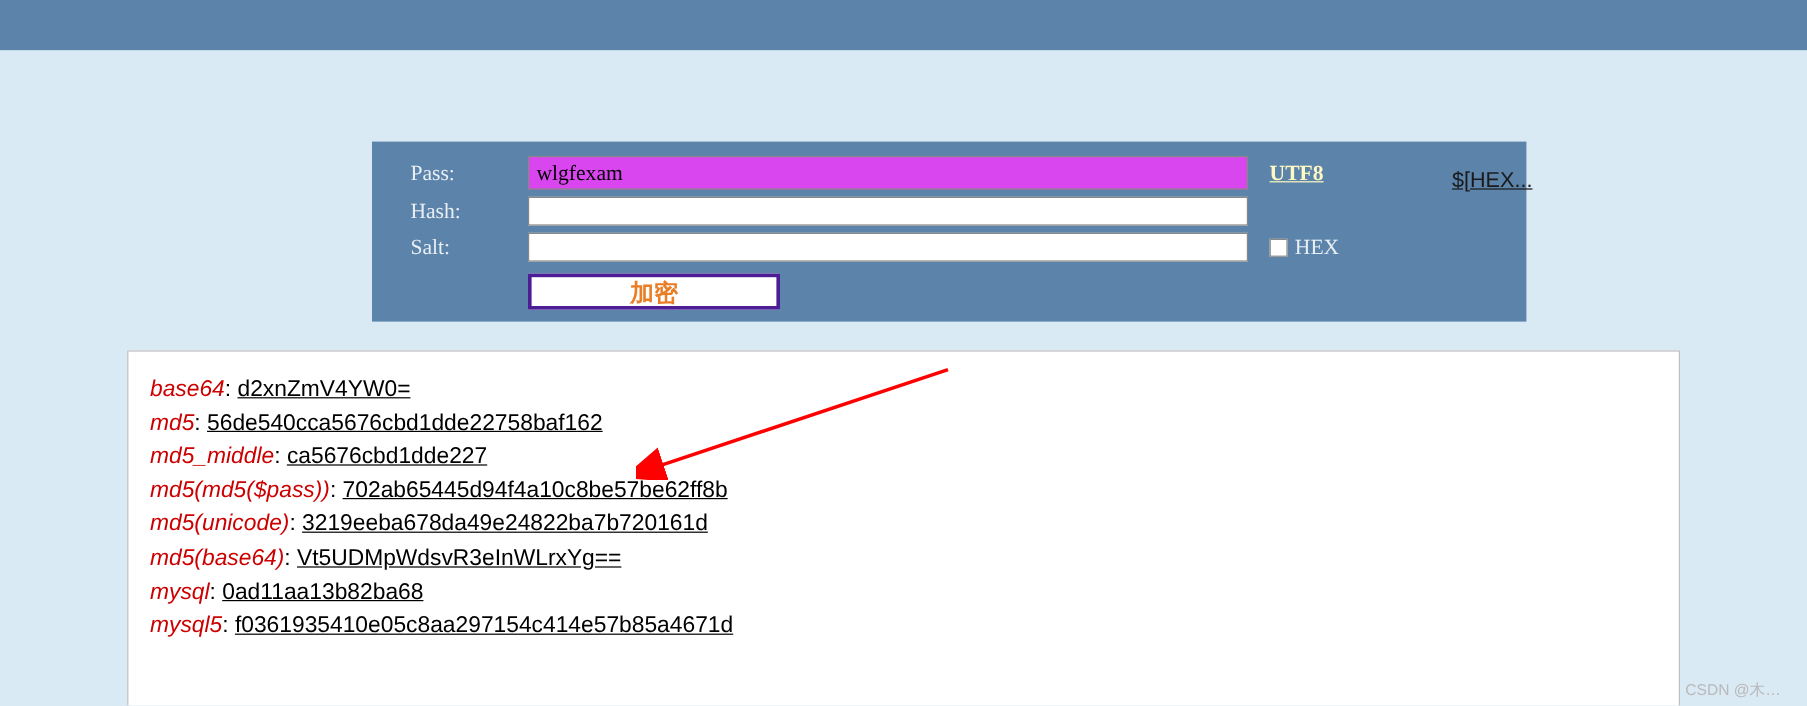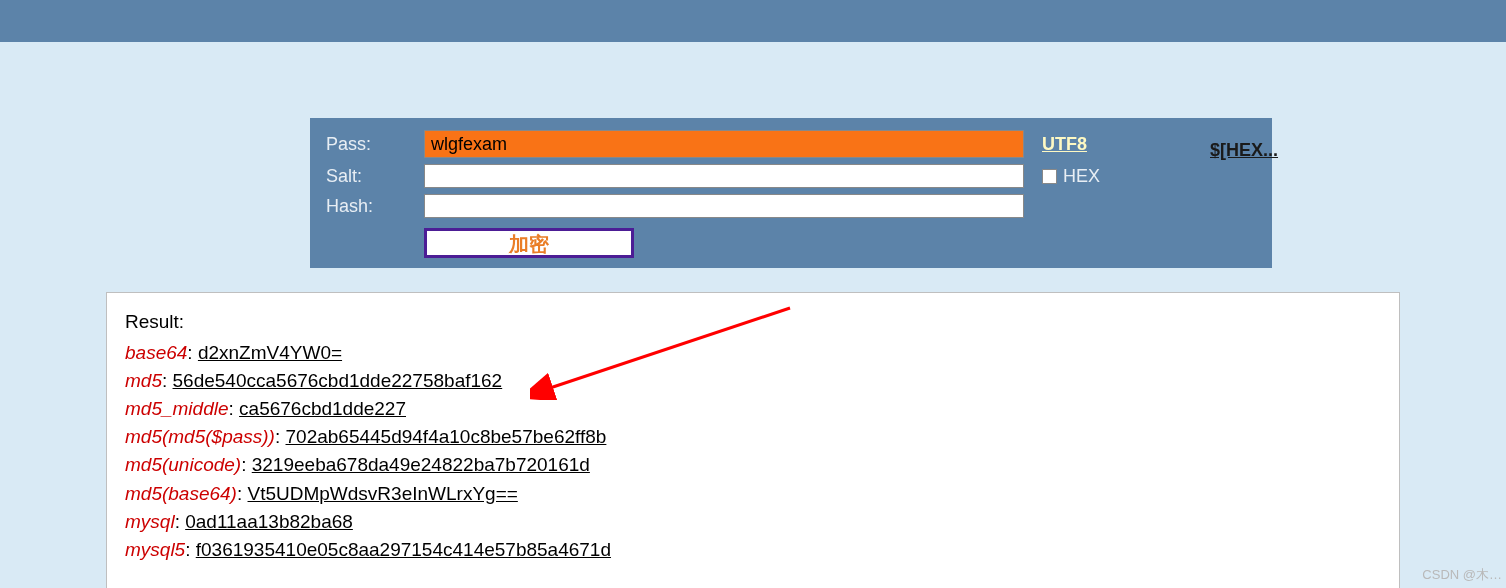--- a/index.html
+++ b/index.html
@@ -18,39 +18,40 @@
       width: 100%;
     }
     .light-band {
       height: 76px;
       background: #d9eaf5;
     }
     .form-panel {
       background: #5c83a9;
       margin: 0 auto;
       width: 962px;
-      padding: 12px 16px 10px 16px;
+      padding: 12px 16px 10px 32px;
       position: relative;
       margin-left: 310px;
+      font-family: Liberation Serif, serif;
     }
     .form-row {
       display: flex;
       align-items: center;
       margin-bottom: 6px;
     }
     .form-label {
       width: 98px;
       color: #e8eef4;
       font-size: 18px;
     }
     .text-input {
       width: 600px;
       height: 28px;
       border: 1px solid #888;
-      background: #f97316;
+      background: #d946ef;
       font-family: inherit;
       font-size: 18px;
       padding: 2px 6px;
     }
     .text-input-sm {
       width: 600px;
       height: 24px;
       border: 1px solid #888;
       background: #fff;
       font-family: inherit;
@@ -97,21 +98,21 @@
       margin-left: 98px;
       margin-top: 4px;
     }
     .link-hex-dollar {
       position: absolute;
       left: 1210px;
       top: 140px;
       color: #1a1a1a;
       font-size: 18px;
       text-decoration: underline;
-      font-weight: bold;
+      font-weight: normal;
       cursor: pointer;
     }
     .result-panel {
       background: #fff;
       border: 1px solid #bfbfbf;
       margin: 24px 106px 0 106px;
       padding: 18px 18px 0 18px;
       height: 300px;
       overflow: hidden;
     }
@@ -128,59 +129,58 @@
     .hash-sep { color: #000; }
     .hash-val { color: #000; text-decoration: underline; }
     .arrow-svg {
       position: absolute;
       left: 530px;
       top: 300px;
       pointer-events: none;
     }
     .watermark {
       position: absolute;
-      right: 4px;
+      right: 22px;
       bottom: 4px;
       font-size: 13px;
       color: #b9b9b9;
     }
   </style>
 </head>
 <body>
 
 <div class="top-bar"></div>
 <div class="light-band"></div>
 
 <div class="form-panel">
   <div class="form-row">
     <div class="form-label">Pass:</div>
     <input class="text-input" type="text" value="wlgfexam" style="">
     <div class="right-links">
       <span class="link-underline">UTF8</span>
     </div>
   </div>
   <div class="form-row">
+    <div class="form-label">Hash:</div>
+    <input class="text-input-sm" type="text" value="" style="">
+  </div>
+  <div class="form-row">
     <div class="form-label">Salt:</div>
     <input class="text-input-sm" type="text" value="" style="">
     <div class="checkbox-row">
       <div class="checkbox"></div>
       <span>HEX</span>
     </div>
   </div>
-  <div class="form-row">
-    <div class="form-label">Hash:</div>
-    <input class="text-input-sm" type="text" value="" style="">
-  </div>
   <button class="encrypt-btn">加密</button>
 </div>
 
 <span class="link-hex-dollar">$[HEX...</span>
 
 <div class="result-panel">
-  <div class="result-title">Result:</div>
   <div id="hash-lines">
       <div class="hash-line"><span class="hash-key">base64</span><span class="hash-sep">: </span><span class="hash-val">d2xnZmV4YW0=</span></div>
       <div class="hash-line"><span class="hash-key">md5</span><span class="hash-sep">: </span><span class="hash-val">56de540cca5676cbd1dde22758baf162</span></div>
       <div class="hash-line"><span class="hash-key">md5_middle</span><span class="hash-sep">: </span><span class="hash-val">ca5676cbd1dde227</span></div>
       <div class="hash-line"><span class="hash-key">md5(md5($pass))</span><span class="hash-sep">: </span><span class="hash-val">702ab65445d94f4a10c8be57be62ff8b</span></div>
       <div class="hash-line"><span class="hash-key">md5(unicode)</span><span class="hash-sep">: </span><span class="hash-val">3219eeba678da49e24822ba7b720161d</span></div>
       <div class="hash-line"><span class="hash-key">md5(base64)</span><span class="hash-sep">: </span><span class="hash-val">Vt5UDMpWdsvR3eInWLrxYg==</span></div>
       <div class="hash-line"><span class="hash-key">mysql</span><span class="hash-sep">: </span><span class="hash-val">0ad11aa13b82ba68</span></div>
       <div class="hash-line"><span class="hash-key">mysql5</span><span class="hash-sep">: </span><span class="hash-val">f0361935410e05c8aa297154c414e57b85a4671d</span></div>
     </div>

